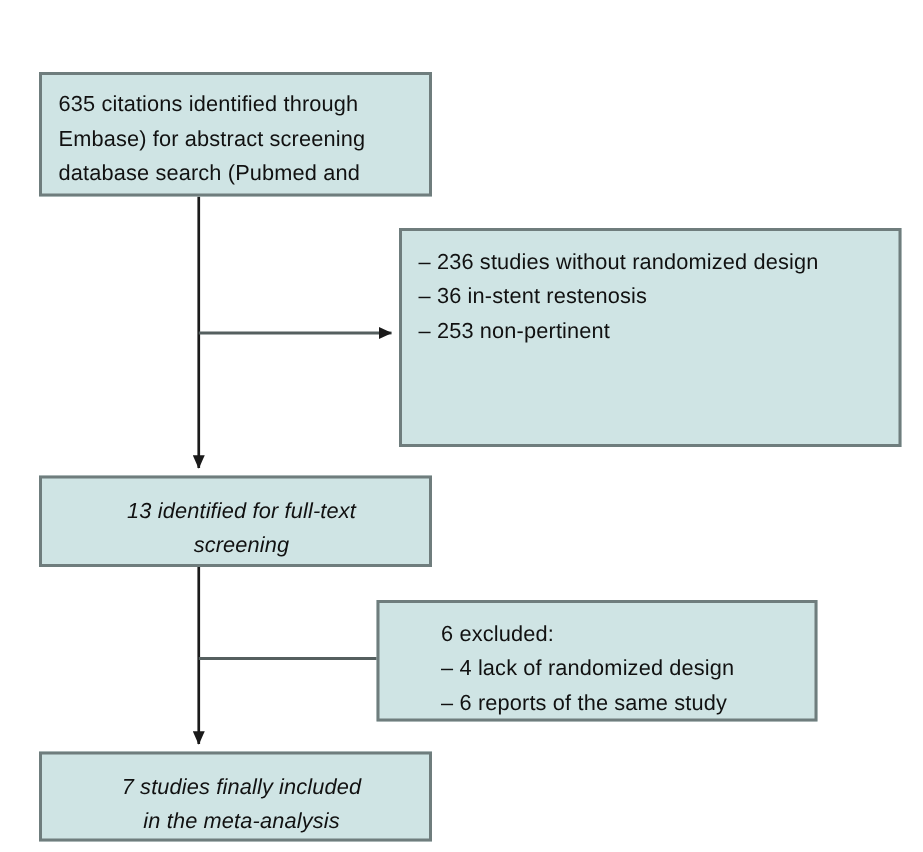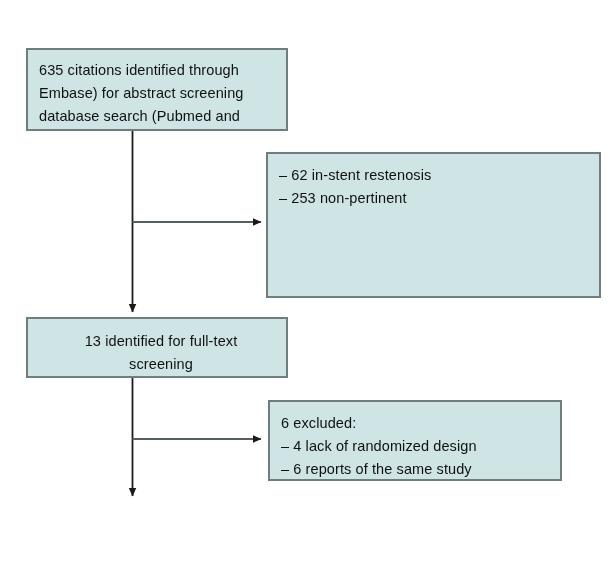--- a/index.html
+++ b/index.html
@@ -29,35 +29,36 @@
     font-size: 14.5px;
     line-height: 1.58;
     letter-spacing: 0.1px;
   }
   .node .inner {
     padding: 9px 29px 8px 11px;
   }
   .node.center .inner {
     text-align: center;
     padding: 11px 8px 8px 16px;
+    font-style: italic;
   }
   .node.list .inner {
     padding: 10px 10px 8px 11px;
   }
   .node .line {
     white-space: nowrap;
   }
   .node .line.bullet {
     padding-left: 0;
   }
   
   #box-identified   { left: 26px;  top: 48px;  width: 262px; height: 83px; }
   #box-excluded-1   { left: 266px; top: 152px; width: 335px; height: 146px; }
   #box-fulltext     { left: 26px;  top: 317px; width: 262px; height: 61px; }
-  #box-excluded-2   { left: 268px; top: 400px; width: 294px; height: 81px; }
+  #box-excluded-2   { left: 251px; top: 400px; width: 294px; height: 81px; padding-left: 30px; }
   #box-included     { left: 26px;  top: 501px; width: 262px; height: 60px; }
 
   .arrow-layer {
     position: absolute;
     left: 0; top: 0;
     width: 615px; height: 568px;
     pointer-events: none;
   }
 </style>
 </head>
@@ -92,34 +93,41 @@
   <div class="node" id="box-identified">
     <div class="inner">
       <div class="line">635 citations identified through</div>
       <div class="line">Embase) for abstract screening</div>
       <div class="line">database search (Pubmed and</div>
     </div>
   </div>
 
   <div class="node list" id="box-excluded-1">
     <div class="inner">
-      <div class="line bullet">– 62 in-stent restenosis</div>
+      <div class="line bullet">– 236 studies without randomized design</div>
+      <div class="line bullet">– 36 in-stent restenosis</div>
       <div class="line bullet">– 253 non-pertinent</div>
     </div>
   </div>
 
   <div class="node center" id="box-fulltext">
     <div class="inner">
       <div class="line">13 identified for full-text</div>
       <div class="line">screening</div>
     </div>
   </div>
 
   <div class="node list" id="box-excluded-2">
     <div class="inner">
       <div class="line">6 excluded:</div>
       <div class="line bullet">– 4 lack of randomized design</div>
       <div class="line bullet">– 6 reports of the same study</div>
     </div>
   </div>
 
+  <div class="node center" id="box-included">
+    <div class="inner">
+      <div class="line">7 studies finally included</div>
+      <div class="line">in the meta-analysis</div>
+    </div>
+  </div>
 
 </div>
 
 </body></html>

